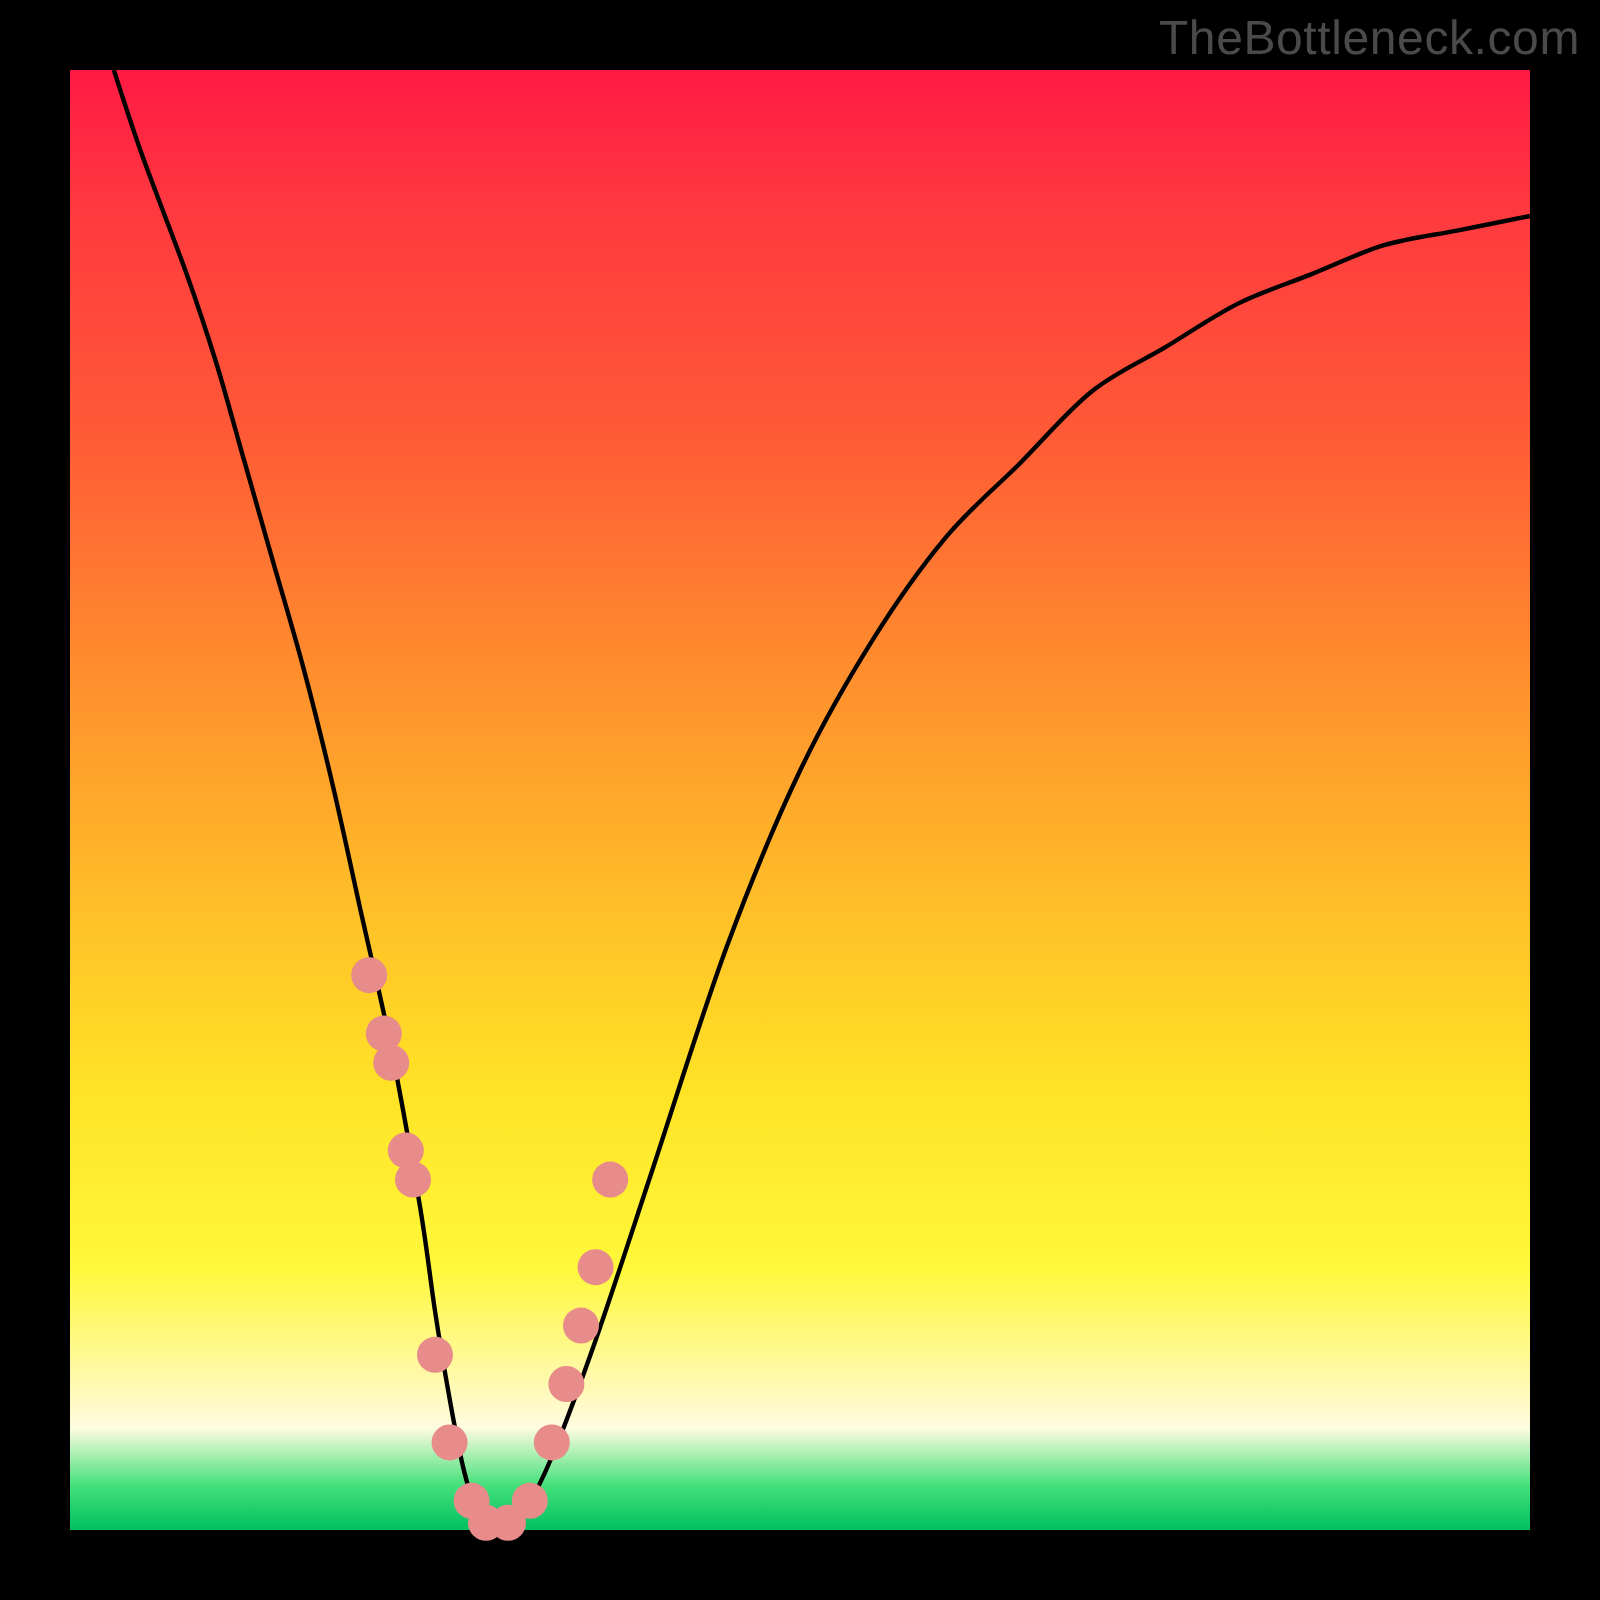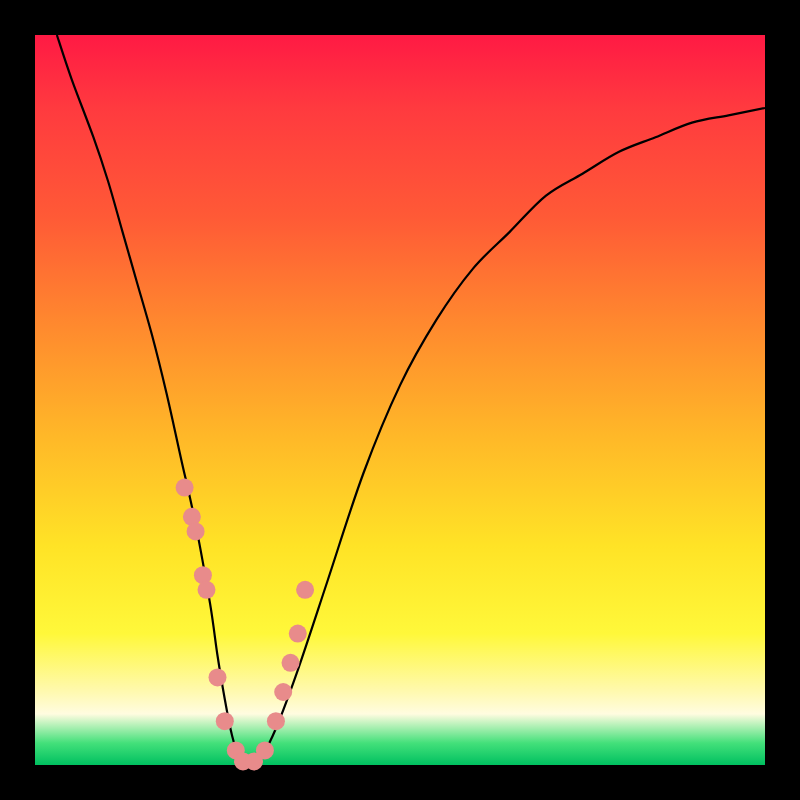--- a/index.html
+++ b/index.html
@@ -52,20 +52,21 @@
     width: 730px;
     height: 730px;
     overflow: visible;
   }
 </style>
 </head>
 <body>
 
 <div class="container">
 
+  <div class="attribution">TheBottleneck.com</div>
 
   <div class="plot-area">
     <svg class="curve" viewBox="0 0 730 730" preserveAspectRatio="none">
       <path id="curve-path" fill="none" stroke="#000" stroke-width="2.2" d="M 21.9 0.0 C 24.3 7.3, 30.4 26.8, 36.5 43.8 C 42.6 60.8, 52.3 85.2, 58.4 102.2 C 64.5 119.2, 68.1 130.2, 73.0 146.0 C 77.9 161.8, 82.7 180.1, 87.6 197.1 C 92.5 214.1, 97.3 231.2, 102.2 248.2 C 107.1 265.2, 111.9 281.1, 116.8 299.3 C 121.7 317.6, 126.5 337.0, 131.4 357.7 C 136.3 378.4, 141.1 401.5, 146.0 423.4 C 150.9 445.3, 155.7 464.8, 160.6 489.1 C 165.5 513.4, 171.5 547.5, 175.2 569.4 C 178.8 591.3, 180.1 604.7, 182.5 620.5 C 184.9 636.3, 187.4 650.9, 189.8 664.3 C 192.2 677.7, 194.7 691.1, 197.1 700.8 C 199.5 710.5, 202.0 717.8, 204.4 722.7 C 206.8 727.6, 209.3 728.8, 211.7 730.0 C 214.1 731.2, 216.6 731.2, 219.0 730.0 C 221.4 728.8, 222.7 728.8, 226.3 722.7 C 230.0 716.6, 234.8 708.1, 240.9 693.5 C 247.0 678.9, 254.3 659.4, 262.8 635.1 C 271.3 610.8, 281.1 580.4, 292.0 547.5 C 302.9 514.6, 316.3 470.9, 328.5 438.0 C 340.7 405.1, 352.8 375.9, 365.0 350.4 C 377.2 324.8, 389.3 304.2, 401.5 284.7 C 413.7 265.2, 425.8 248.2, 438.0 233.6 C 450.2 219.0, 462.3 209.3, 474.5 197.1 C 486.7 184.9, 498.8 170.3, 511.0 160.6 C 523.2 150.9, 535.3 146.0, 547.5 138.7 C 559.7 131.4, 571.8 122.9, 584.0 116.8 C 596.2 110.7, 608.3 107.1, 620.5 102.2 C 632.7 97.3, 644.8 91.3, 657.0 87.6 C 669.2 84.0, 681.3 82.7, 693.5 80.3 C 705.7 77.9, 723.9 74.2, 730.0 73.0"></path>
       <g id="markers-group">
           <circle cx="149.6" cy="452.6" r="9" fill="#e88b8b"></circle>
           <circle cx="156.9" cy="481.8" r="9" fill="#e88b8b"></circle>
           <circle cx="160.6" cy="496.4" r="9" fill="#e88b8b"></circle>
           <circle cx="167.9" cy="540.2" r="9" fill="#e88b8b"></circle>
           <circle cx="171.5" cy="554.8" r="9" fill="#e88b8b"></circle>

